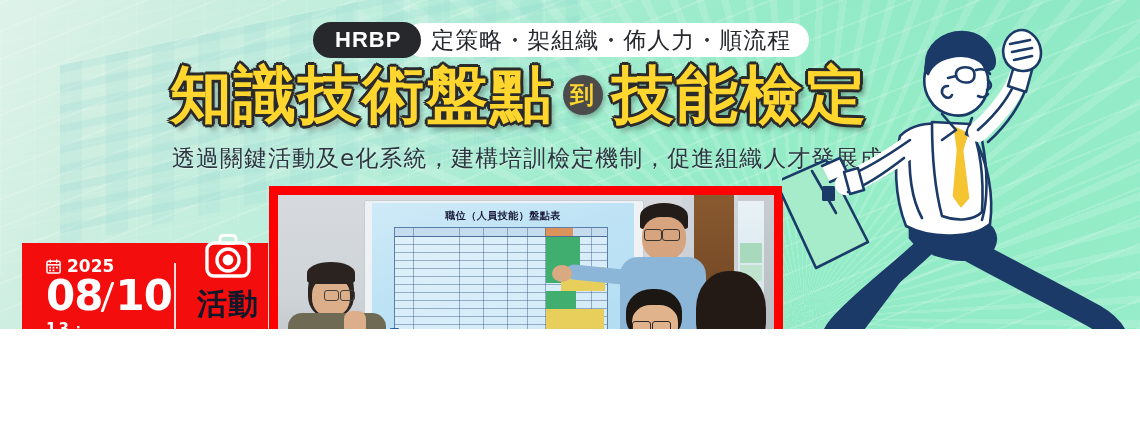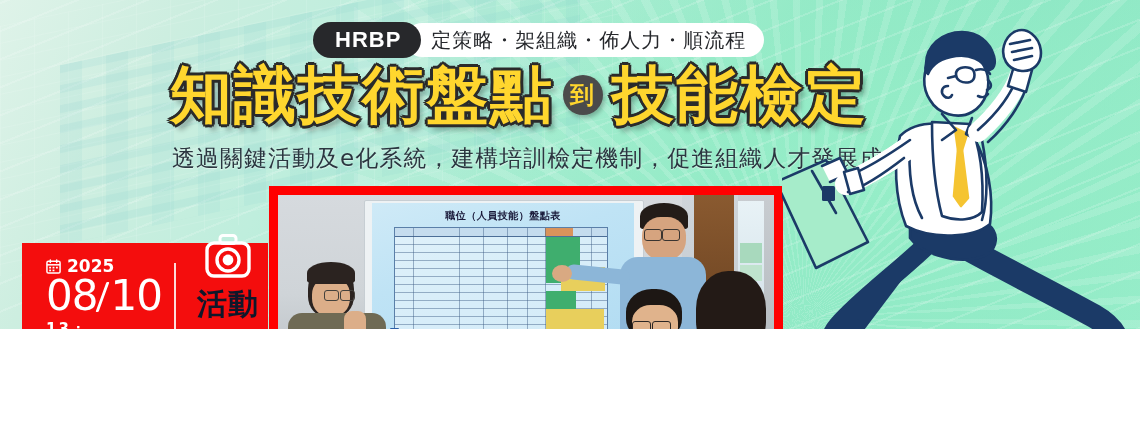--- a/index.html
+++ b/index.html
@@ -52,21 +52,21 @@
   .pill-row{position:absolute;left:313px;top:22px;display:flex;align-items:center;height:36px;}
   .pill-dark{
     background:#27282b;color:#fff;border-radius:18px;height:36px;
     display:flex;align-items:center;padding:0 20px 0 22px;
     font-size:22px;font-weight:bold;letter-spacing:1px;
     position:relative;z-index:2;
   }
   .pill-light{
     background:#ffffff;color:#26282c;border-radius:18px;height:34px;
     display:flex;align-items:center;padding:0 18px 0 26px;
-    font-size:20px;letter-spacing:1px;margin-left:-16px;
+    font-size:23px;letter-spacing:1px;margin-left:-16px;
     font-family:"DejaVu Sans",sans-serif;
     position:relative;z-index:1;
   }
 
   
   .headline{
     position:absolute;left:170px;top:64px;
     display:flex;align-items:center;
     font-family:"DejaVu Sans",sans-serif;
     font-weight:bold;font-size:62px;line-height:1;
@@ -100,21 +100,21 @@
   .date-card{
     position:absolute;left:22px;top:243px;width:246px;height:127px;
     background:#f40d0d;display:flex;align-items:center;
   }
   .date-left{
     width:150px;padding-left:24px;color:#fff;box-sizing:border-box;
   }
   .dl-year{display:flex;align-items:center;gap:6px;font-size:17px;font-weight:bold;
     font-family:"DejaVu Sans",sans-serif;margin-bottom:-2px;}
   .cal-ico{width:15px;height:15px;display:block;}
-  .dl-day{font-size:42px;font-weight:normal;letter-spacing:-1px;line-height:1.05;
+  .dl-day{font-size:42px;font-weight:bold;letter-spacing:-1px;line-height:1.05;
     display:flex;align-items:center;font-family:"DejaVu Sans",sans-serif;}
   .slash{display:inline-block;width:3px;height:30px;background:#fff;
     transform:skewX(-20deg);margin:0 6px 0 4px;border-radius:1px;}
   .dl-time{font-size:15px;font-weight:bold;letter-spacing:2px;margin-top:1px;
     font-family:"DejaVu Sans",sans-serif;}
   .vrule{width:2px;height:88px;background:rgba(255,255,255,.85);margin:0 12px 0 2px;}
   .date-right{
     position:relative;color:#0f172a;text-align:center;flex:1;
   }
   .cam-ico{position:absolute;left:50%;top:-59px;transform:translateX(-50%);width:46px;height:44px;}

